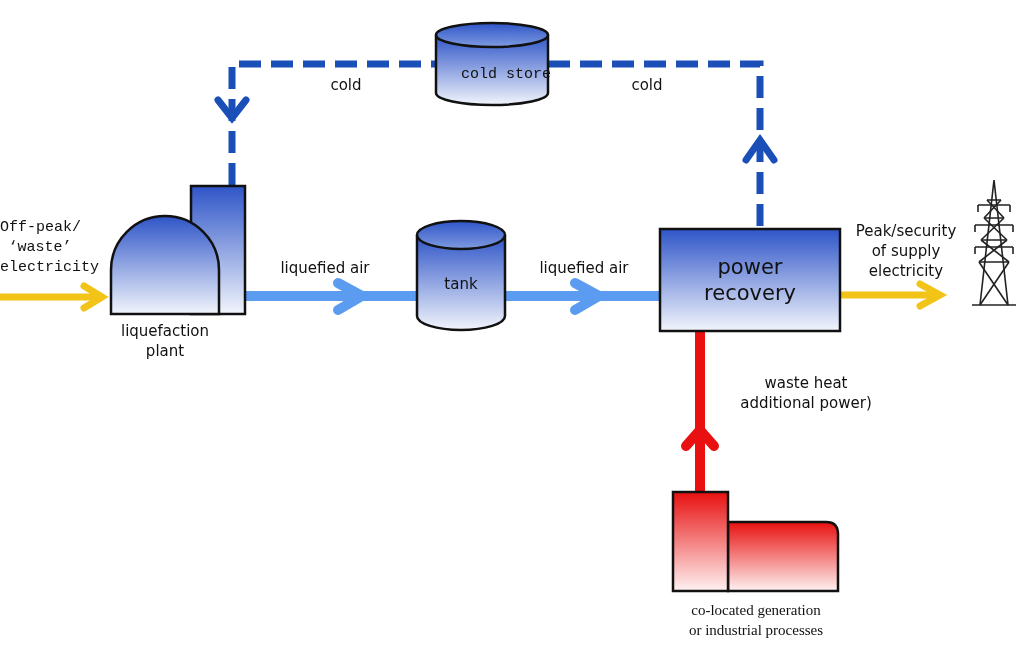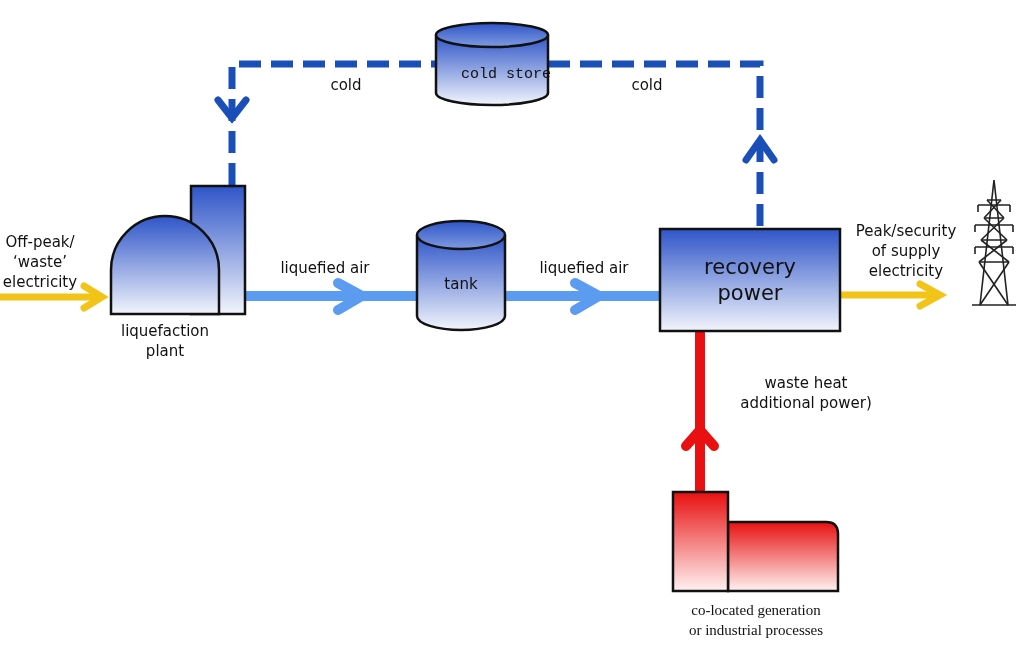--- a/index.html
+++ b/index.html
@@ -85,43 +85,43 @@
   <g fill="none" stroke="#222" stroke-width="1.6">
     <path d="M994 180 L980 305 M994 180 L1008 305"></path>
     <path d="M972 305 L1016 305"></path>
     <path d="M987 200 L1001 200 M984 218 L1004 218 M981 240 L1007 240 M979 262 L1009 262"></path>
     <path d="M978 205 L1010 205 M975 225 L1013 225 M975 247 L1013 247"></path>
     <path d="M978 205 L978 212 M1010 205 L1010 212 M975 225 L975 232 M1013 225 L1013 232 M975 247 L975 254 M1013 247 L1013 254"></path>
     <path d="M987 200 L1004 218 M1001 200 L984 218 M984 218 L1007 240 M1004 218 L981 240 M981 240 L1009 262 M1007 240 L979 262 M979 262 L1008 305 M1009 262 L980 305"></path>
   </g>
 </svg>
 
-<div class="lbl" style="left:0px;top:232px;width:80px;">
+<div class="lbl" style="left:0px;top:218px;width:80px;font-family:Liberation Mono, monospace;">
   <div>Off-peak/</div>
   <div>‘waste’</div>
   <div>electricity</div>
 </div>
 
 <div class="lbl" style="left:100px;top:321px;width:130px;">
   <div>liquefaction</div>
   <div>plant</div>
 </div>
 
 <div class="lbl" style="left:270px;top:258px;width:110px;">liquefied air</div>
 <div class="lbl" style="left:529px;top:258px;width:110px;">liquefied air</div>
 
 <div class="lbl" style="left:431px;top:274px;width:60px;">tank</div>
 <div class="lbl" style="left:460px;top:65px;width:92px;font-family:Liberation Mono, monospace;">cold store</div>
 
 <div class="lbl" style="left:316px;top:75px;width:60px;">cold</div>
 <div class="lbl" style="left:617px;top:75px;width:60px;">cold</div>
 
 <div class="lbl big" style="left:660px;top:254px;width:180px;">
+  <div>power</div>
   <div>recovery</div>
-  <div>power</div>
 </div>
 
 <div class="lbl" style="left:846px;top:221px;width:120px;">
   <div>Peak/security</div>
   <div>of supply</div>
   <div>electricity</div>
 </div>
 
 <div class="lbl" style="left:726px;top:373px;width:160px;">
   <div>waste heat</div>

